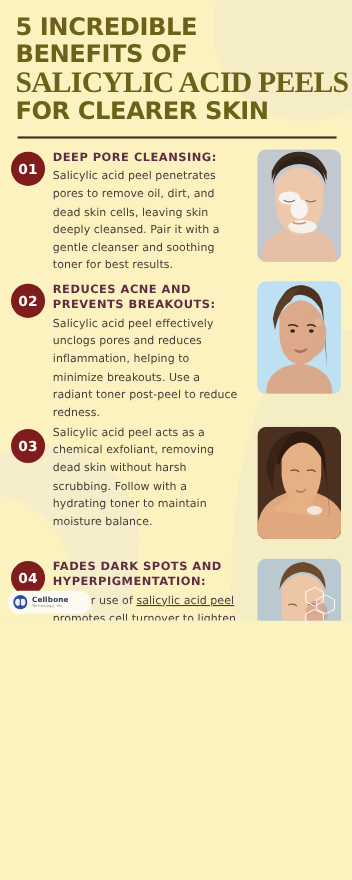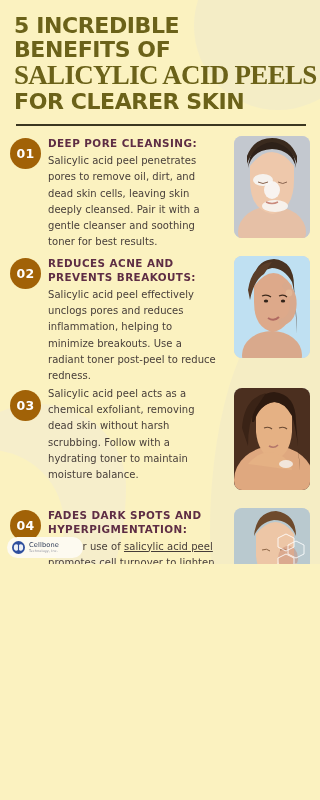--- a/index.html
+++ b/index.html
@@ -95,21 +95,21 @@
     align-items: flex-start;
     padding: 0 10px 0 10px;
     margin-bottom: 2px;
     min-height: 118px;
   }
   .badge {
     flex: 0 0 auto;
     width: 31px;
     height: 31px;
     border-radius: 50%;
-    background: #a16207;
+    background: #7f1d1d;
     color: #ffffff;
     font-size: 12.5px;
     font-weight: bold;
     display: flex;
     align-items: center;
     justify-content: center;
     margin-top: 4px;
     letter-spacing: 0.2px;
   }
   .texts {
@@ -193,21 +193,21 @@
   .brand-mark {
     width: 13px;
     height: 13px;
     flex: 0 0 auto;
   }
   .brand-mark svg { display: block; width: 100%; height: 100%; }
   .brand-text { line-height: 1; }
   .brand-name {
     display: block;
     color: #2d3a56;
-    font-weight: normal;
+    font-weight: bold;
     font-size: 6.6px;
     letter-spacing: 0.15px;
   }
   .brand-sub {
     display: block;
     color: #8c8f9c;
     font-size: 3.3px;
     letter-spacing: 0.15px;
     margin-top: 1px;
   }

